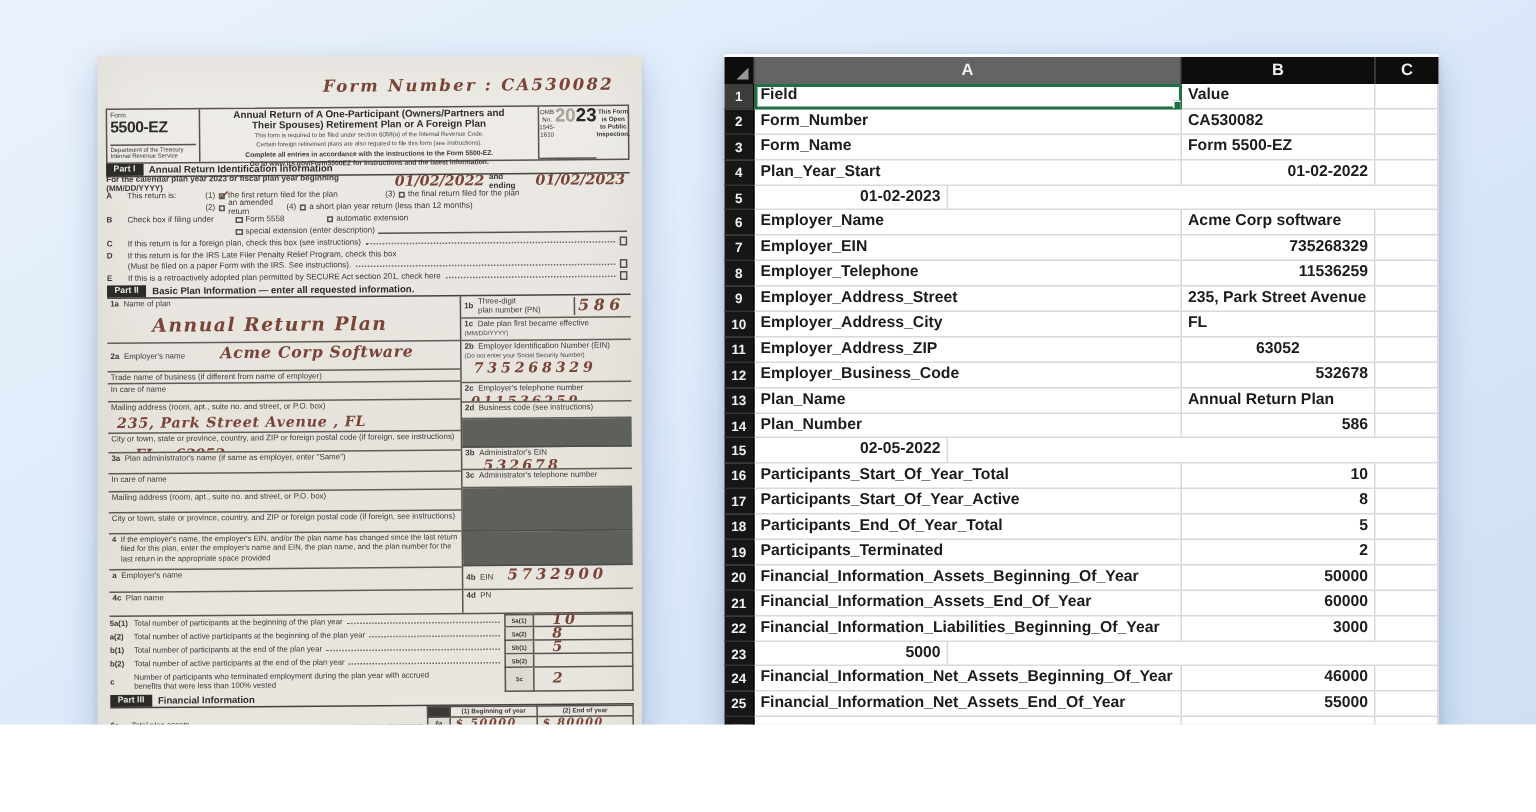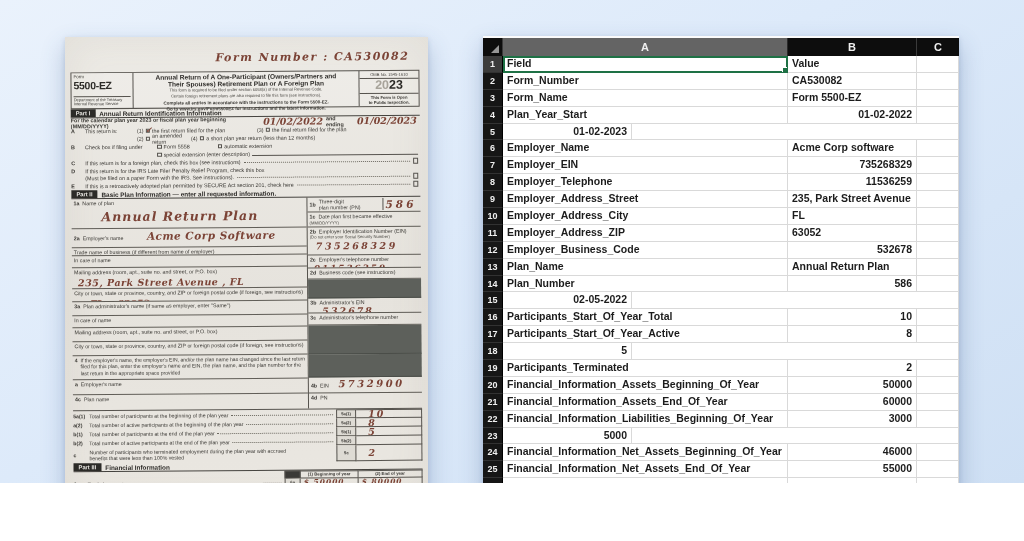--- a/index.html
+++ b/index.html
@@ -19,21 +19,21 @@
 
   .fhead { display:flex; margin-top:6px; height:37px; border:1px solid #56534e; background:rgba(255,255,255,.12); }
   .fh-l { width:62px; border-right:1px solid #56534e; display:flex; flex-direction:column; padding:1px 2px; }
   .fh-form { font-size:4.5px; }
   .fh-num { font-size:10.5px; font-weight:800; letter-spacing:-.3px; color:#2e2c29; }
   .fh-dept { margin-top:auto; font-size:4px; line-height:1.15; border-top:1px solid #56534e; padding-top:1px; }
   .fh-m { flex:1; text-align:center; padding:1px 3px; display:flex; flex-direction:column; }
   .fh-t { font-size:6.6px; font-weight:800; line-height:1.08; color:#2e2c29; }
   .fh-s { font-size:4.1px; line-height:1.15; margin-top:1px; color:#4a4843; }
   .fh-b { font-size:4.5px; font-weight:700; margin-top:1px; }
-  .fh-r { width:60px; border-left:1px solid #56534e; display:flex; flex-direction:column; text-align:center; }
+  .fh-r { width:60px; border-left:1px solid #56534e; display:flex; flex-direction:row; text-align:center; }
   .fh-omb { font-size:4.1px; padding:1px 0; border-bottom:1px solid #56534e; }
   .fh-year { font-size:12.5px; border-bottom:1px solid #56534e; line-height:1.1; }
   .yr20 { color:#a7a39a; font-weight:800; } .yr23 { color:#2a2926; font-weight:800; }
   .fh-open { font-size:4.2px; font-weight:700; padding:1px 0; line-height:1.2; }
 
   .pbar { display:flex; align-items:center; height:9px; border-bottom:1.5px solid #44423e; margin-top:0; }
   .plab { background:#2c2b28; color:#eceae5; font-size:5.8px; font-weight:700; padding:1px 5px; margin-right:4px; }
   .ptit { font-size:6.4px; font-weight:700; color:#2e2c29; }
 
   .row { display:flex; align-items:center; font-size:5.4px; }
@@ -515,21 +515,21 @@
         <div class="sh-row">
           <div class="rn">10</div>
           <div class="xc xa">Employer_Address_City</div>
           <div class="xc xb">FL</div>
           <div class="xc xcc"></div>
         </div>
 
         <div class="sh-row">
           <div class="rn">11</div>
           <div class="xc xa">Employer_Address_ZIP</div>
-          <div class="xc xb" style="text-align: left;">63052</div>
+          <div class="xc xb" style="text-align: center;">63052</div>
           <div class="xc xcc"></div>
         </div>
 
         <div class="sh-row">
           <div class="rn">12</div>
           <div class="xc xa">Employer_Business_Code</div>
           <div class="xc xb" style="text-align: right;">532678</div>
           <div class="xc xcc"></div>
         </div>
 
@@ -562,20 +562,21 @@
 
         <div class="sh-row">
           <div class="rn">17</div>
           <div class="xc xa">Participants_Start_Of_Year_Active</div>
           <div class="xc xb" style="text-align: right;">8</div>
           <div class="xc xcc"></div>
         </div>
 
         <div class="sh-row">
           <div class="rn">18</div>
+          <div class="xc xa">Participants_End_Of_Year_Total</div>
           <div class="xc xb" style="text-align: right;">5</div>
           <div class="xc xcc"></div>
         </div>
 
         <div class="sh-row">
           <div class="rn">19</div>
           <div class="xc xa">Participants_Terminated</div>
           <div class="xc xb" style="text-align: right;">2</div>
           <div class="xc xcc"></div>
         </div>

